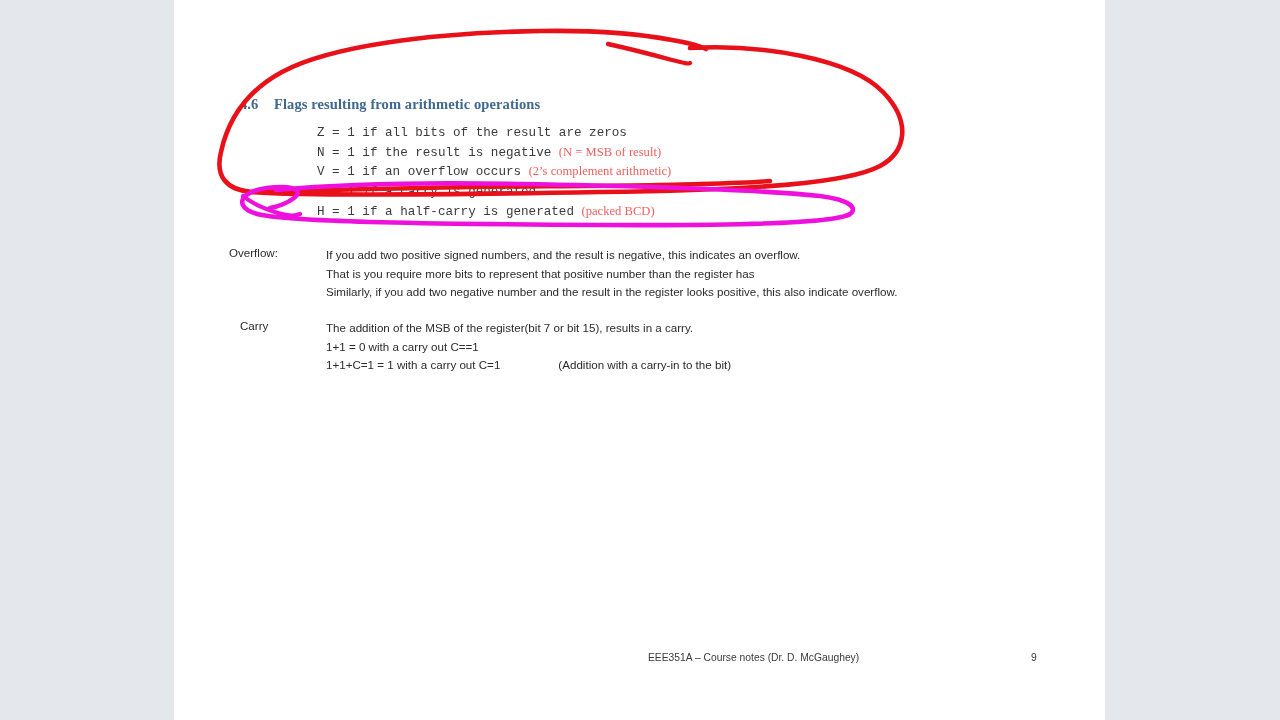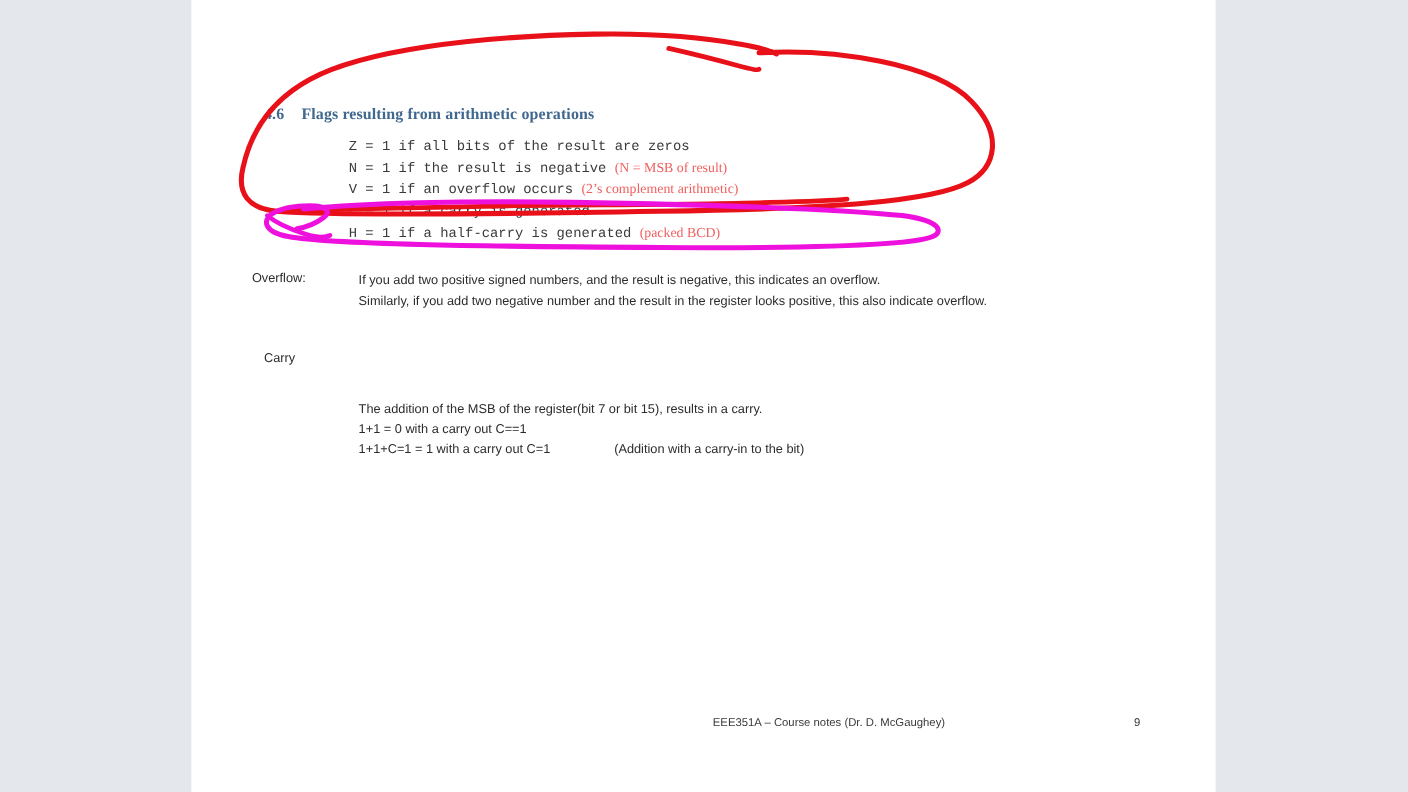--- a/index.html
+++ b/index.html
@@ -70,21 +70,21 @@
   }
   .prose-label {
     position: absolute;
     font-size: 11.6px;
     color: #2b2b2b;
     white-space: nowrap;
   }
   #overflow-label { left: 55px; top: 246px; }
   #overflow-lines { left: 152px; top: 246px; }
   #carry-label    { left: 66px; top: 319px; }
-  #carry-lines    { left: 152px; top: 319px; margin-top: 44px; }
+  #carry-lines    { left: 152px; top: 319px; }
   .prose-line { display: block; }
   .tab-gap { display: inline-block; width: 58px; }
 
   
   .footer-text {
     position: absolute;
     left: 474px;
     top: 652px;
     font-size: 10.3px;
     color: #3a3a3a;
@@ -124,20 +124,21 @@
       <span class="code-line"><span>Z = 1 if all bits of the result are zeros</span><span class="code-note"></span></span>
       <span class="code-line"><span>N = 1 if the result is negative </span><span class="code-note">(N = MSB of result)</span></span>
       <span class="code-line"><span>V = 1 if an overflow occurs </span><span class="code-note">(2’s complement arithmetic)</span></span>
       <span class="code-line"><span>C = 1 if a carry is generated</span><span class="code-note"></span></span>
       <span class="code-line"><span>H = 1 if a half-carry is generated </span><span class="code-note">(packed BCD)</span></span>
     </div>
 
     <div class="prose-label" id="overflow-label">Overflow:</div>
     <div class="prose" id="overflow-lines">
       <span class="prose-line">If you add two positive signed numbers, and the result is negative, this indicates an overflow.</span>
+      <span class="prose-line">That is you require more bits to represent that positive number than the register has</span>
       <span class="prose-line">Similarly, if you add two negative number and the result in the register looks positive, this also indicate overflow.</span>
     </div>
 
     <div class="prose-label" id="carry-label">Carry</div>
     <div class="prose" id="carry-lines">
       <span class="prose-line">The addition of the MSB of the register(bit 7 or bit 15), results in a carry.</span>
       <span class="prose-line">1+1 = 0 with a carry out C==1</span>
       <span class="prose-line"><span>1+1+C=1 = 1 with a carry out C=1</span><span class="tab-gap"></span><span>(Addition with a carry-in to the bit)</span></span>
     </div>
 

